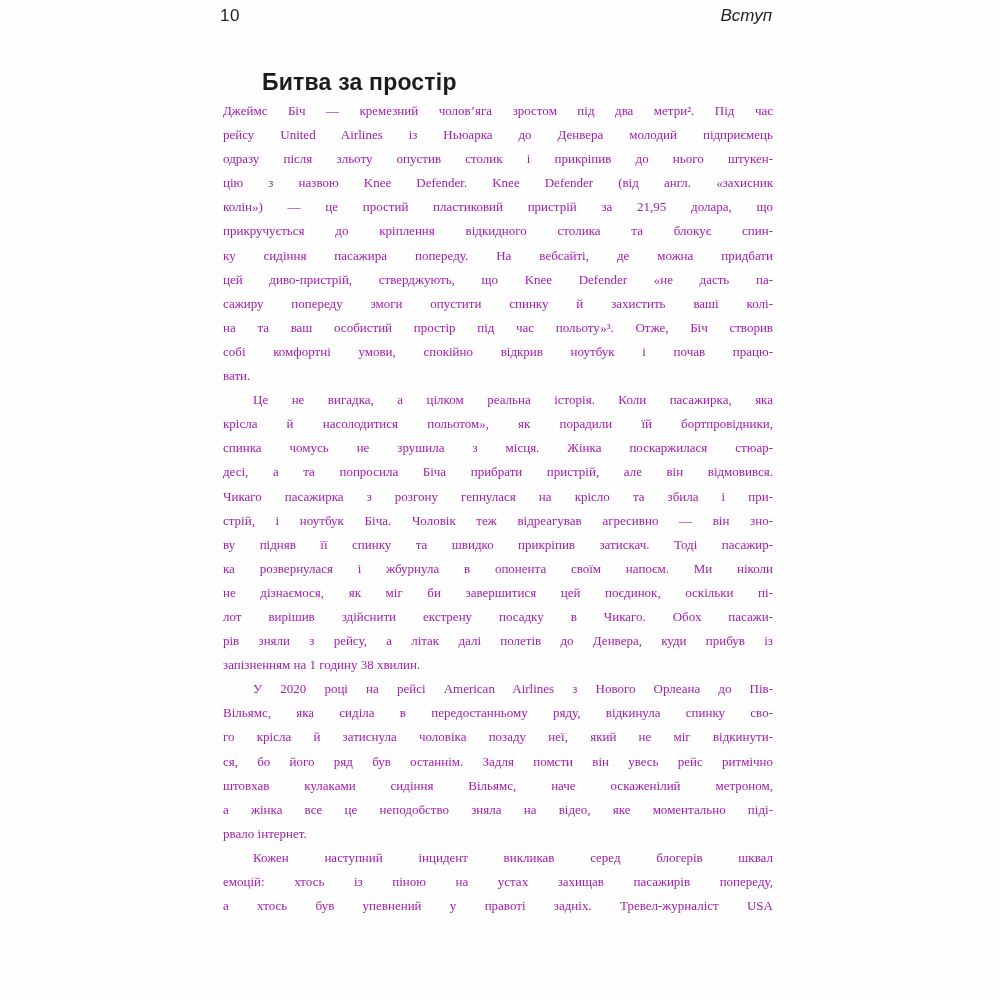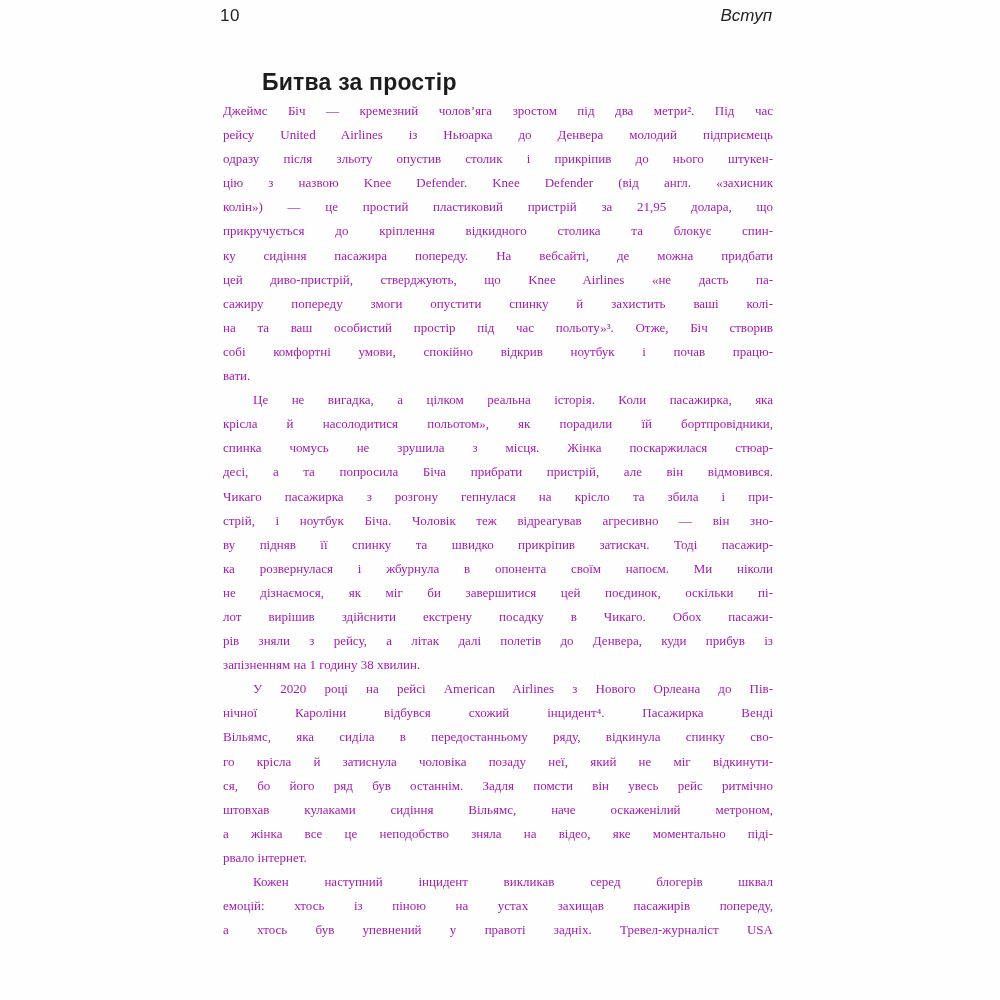--- a/index.html
+++ b/index.html
@@ -85,21 +85,21 @@
   <div class="text-block">
 
   <div class="paragraph">
         <div class="line">Джеймс Біч — кремезний чолов’яга зростом під два метри². Під час</div>
         <div class="line">рейсу United Airlines із Ньюарка до Денвера молодий підприємець</div>
         <div class="line">одразу після зльоту опустив столик і прикріпив до нього штукен-</div>
         <div class="line">цію з назвою Knee Defender. Knee Defender (від англ. «захисник</div>
         <div class="line">колін») — це простий пластиковий пристрій за 21,95 долара, що</div>
         <div class="line">прикручується до кріплення відкидного столика та блокує спин-</div>
         <div class="line">ку сидіння пасажира попереду. На вебсайті, де можна придбати</div>
-        <div class="line">цей диво-пристрій, стверджують, що Knee Airlines «не дасть па-</div>
+        <div class="line">цей диво-пристрій, стверджують, що Knee Defender «не дасть па-</div>
         <div class="line">сажиру попереду змоги опустити спинку й захистить ваші колі-</div>
         <div class="line">на та ваш особистий простір під час польоту»³. Отже, Біч створив</div>
         <div class="line">собі комфортні умови, спокійно відкрив ноутбук і почав працю-</div>
         <div class="line para-end">вати.</div>
       </div>
       <div class="paragraph">
         <div class="line indent">Це не вигадка, а цілком реальна історія. Коли пасажирка, яка</div>
         <div class="line">крісла й насолодитися польотом», як порадили їй бортпровідники,</div>
         <div class="line">спинка чомусь не зрушила з місця. Жінка поскаржилася стюар-</div>
         <div class="line">десі, а та попросила Біча прибрати пристрій, але він відмовився.</div>
@@ -107,21 +107,20 @@
         <div class="line">стрій, і ноутбук Біча. Чоловік теж відреагував агресивно — він зно-</div>
         <div class="line">ву підняв її спинку та швидко прикріпив затискач. Тоді пасажир-</div>
         <div class="line">ка розвернулася і жбурнула в опонента своїм напоєм. Ми ніколи</div>
         <div class="line">не дізнаємося, як міг би завершитися цей поєдинок, оскільки пі-</div>
         <div class="line">лот вирішив здійснити екстрену посадку в Чикаго. Обох пасажи-</div>
         <div class="line">рів зняли з рейсу, а літак далі полетів до Денвера, куди прибув із</div>
         <div class="line para-end">запізненням на 1 годину 38 хвилин.</div>
       </div>
       <div class="paragraph">
         <div class="line indent">У 2020 році на рейсі American Airlines з Нового Орлеана до Пів-</div>
-        <div class="line">нічної Кароліни відбувся схожий інцидент⁴. Пасажирка Венді</div>
         <div class="line">Вільямс, яка сиділа в передостанньому ряду, відкинула спинку сво-</div>
         <div class="line">го крісла й затиснула чоловіка позаду неї, який не міг відкинути-</div>
         <div class="line">ся, бо його ряд був останнім. Задля помсти він увесь рейс ритмічно</div>
         <div class="line">штовхав кулаками сидіння Вільямс, наче оскаженілий метроном,</div>
         <div class="line">а жінка все це неподобство зняла на відео, яке моментально піді-</div>
         <div class="line para-end">рвало інтернет.</div>
       </div>
       <div class="paragraph">
         <div class="line indent">Кожен наступний інцидент викликав серед блогерів шквал</div>
         <div class="line">емоцій: хтось із піною на устах захищав пасажирів попереду,</div>

